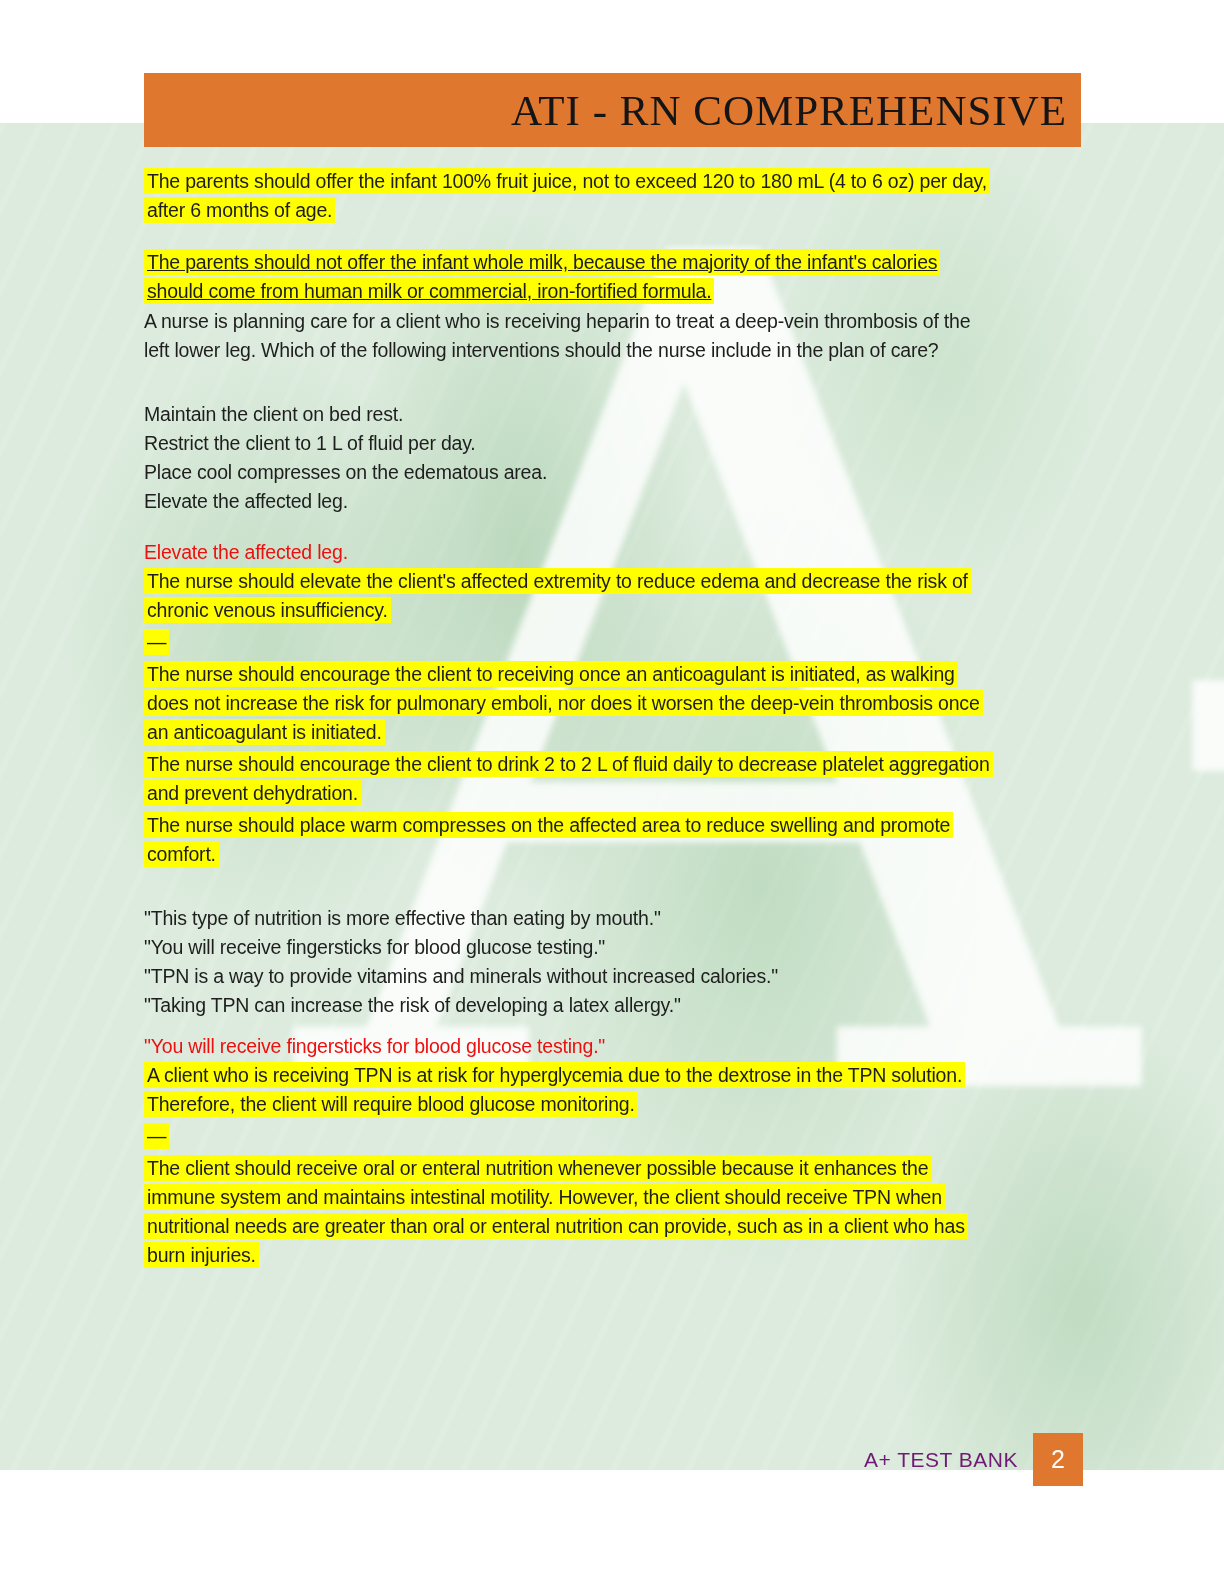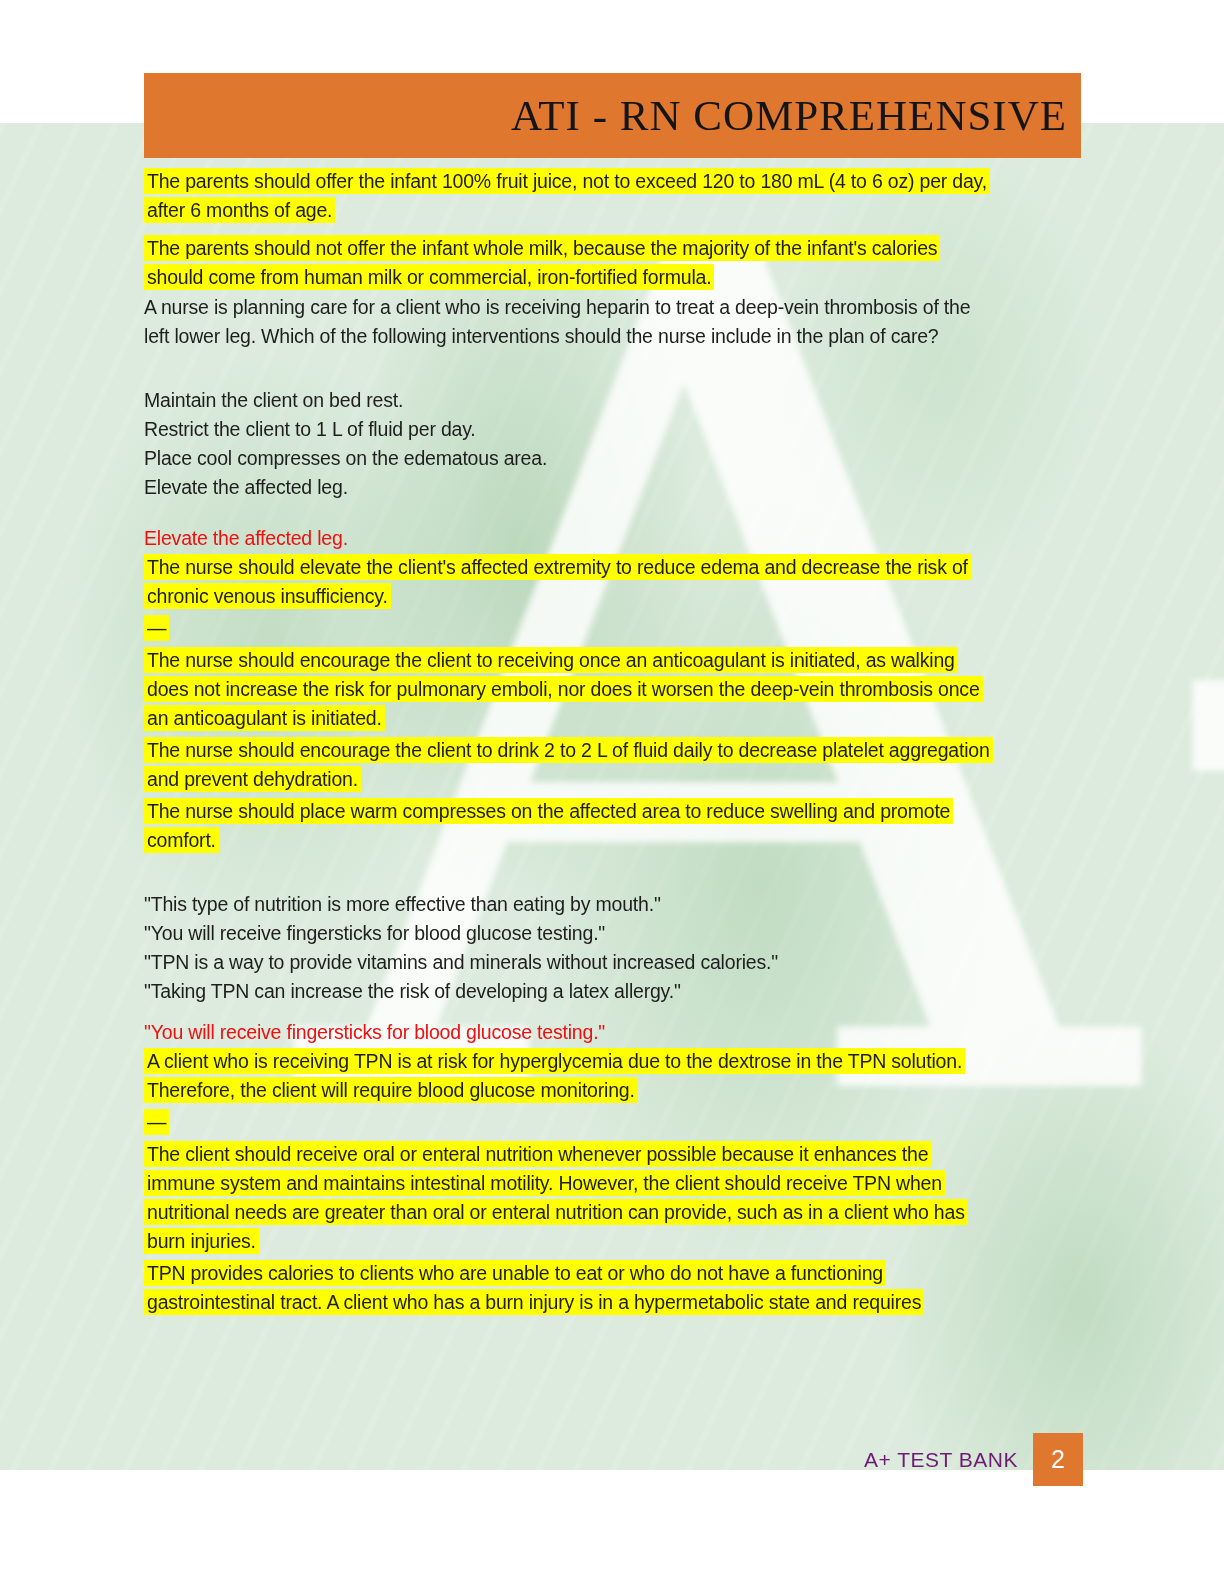--- a/index.html
+++ b/index.html
@@ -38,21 +38,21 @@
     letter-spacing: -60px;
     color: rgba(255,255,255,0.82);
     filter: blur(3px);
     user-select: none;
   }
 
   
   .banner {
     position: absolute;
     left: 144px; top: 73px;
-    width: 937px; height: 85px;
+    width: 937px; height: 74px;
     background: #e0772f;
     display: flex;
     align-items: center;
     justify-content: flex-end;
     padding-right: 14px;
     box-sizing: border-box;
     z-index: 3;
   }
   .banner-title {
     font-family: "Liberation Serif", serif;
@@ -78,21 +78,21 @@
     white-space: pre-line;
   }
   .hl {
     background: #ffff00;
     padding: 2px 3px;
     box-decoration-break: clone;
     -webkit-box-decoration-break: clone;
   }
   .answer { color: #ee0f0f; }
 
-  .gap-sm   { margin-top: 9px; }
+  .gap-sm   { margin-top: 23px; text-decoration: underline; }
   .gap-md   { margin-top: 1px; }
   .gap-line { margin-top: 35px; }
   .gap-ans  { margin-top: 22px; }
   .gap-rat  { }
   .gap-xs   { margin-top: 3px; }
   .gap-q2   { margin-top: 14px; }
   .gap-a2   { margin-top: 12px; }
 
   
   .footer {
@@ -158,22 +158,20 @@
 "TPN is a way to provide vitamins and minerals without increased calories."
 "Taking TPN can increase the risk of developing a latex allergy."</span></p>
   <p class="para answer gap-a2"><span>"You will receive fingersticks for blood glucose testing."</span></p>
   <p class="para gap-rat"><span class="hl">A client who is receiving TPN is at risk for hyperglycemia due to the dextrose in the TPN solution.
 Therefore, the client will require blood glucose monitoring.</span></p>
   <p class="para gap-xs"><span class="hl">—</span></p>
   <p class="para gap-xs"><span class="hl">The client should receive oral or enteral nutrition whenever possible because it enhances the
 immune system and maintains intestinal motility. However, the client should receive TPN when
 nutritional needs are greater than oral or enteral nutrition can provide, such as in a client who has
 burn injuries.</span></p>
-  <p class="para gap-xs"><span class="hl">TPN provides calories to clients who are unable to eat or who do not have a functioning
-gastrointestinal tract. A client who has a burn injury is in a hypermetabolic state and requires</span></p>
 </div>
 
 <div class="footer">
   <span class="footer-brand">A+ TEST BANK</span>
   <div class="page-box">
     <span class="page-num">2</span>
   </div>
 </div>
 
 </body></html>

